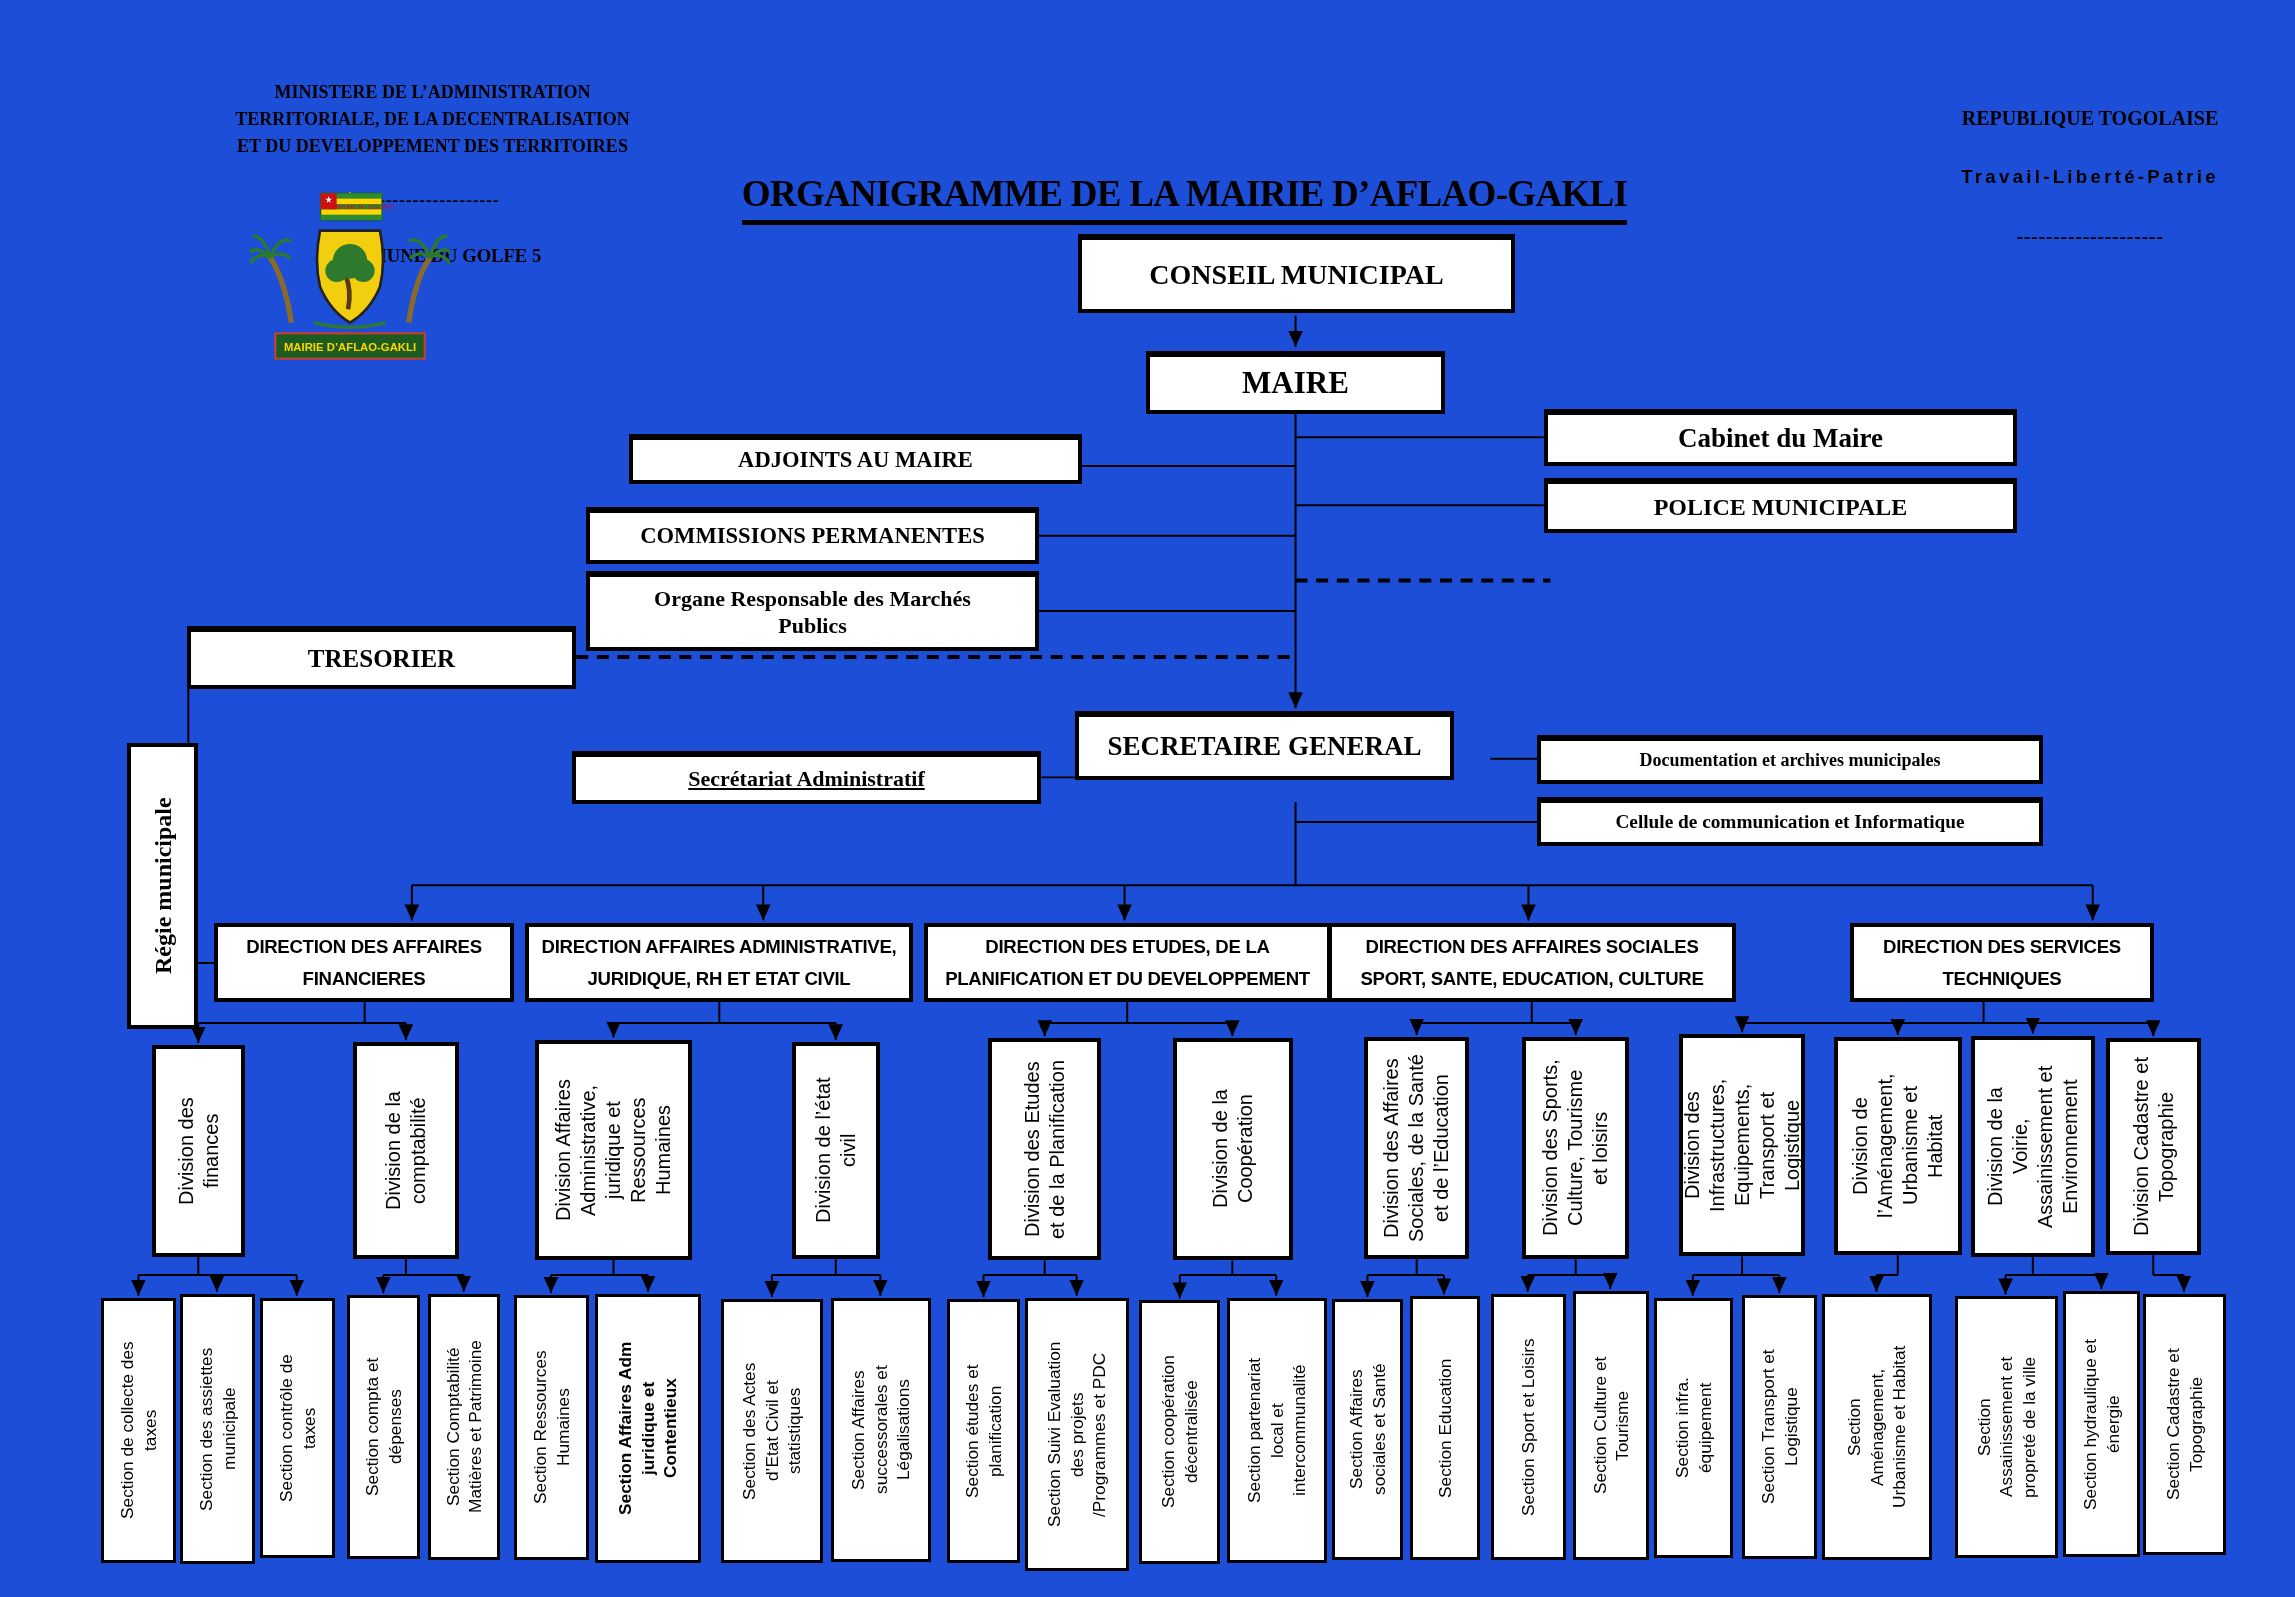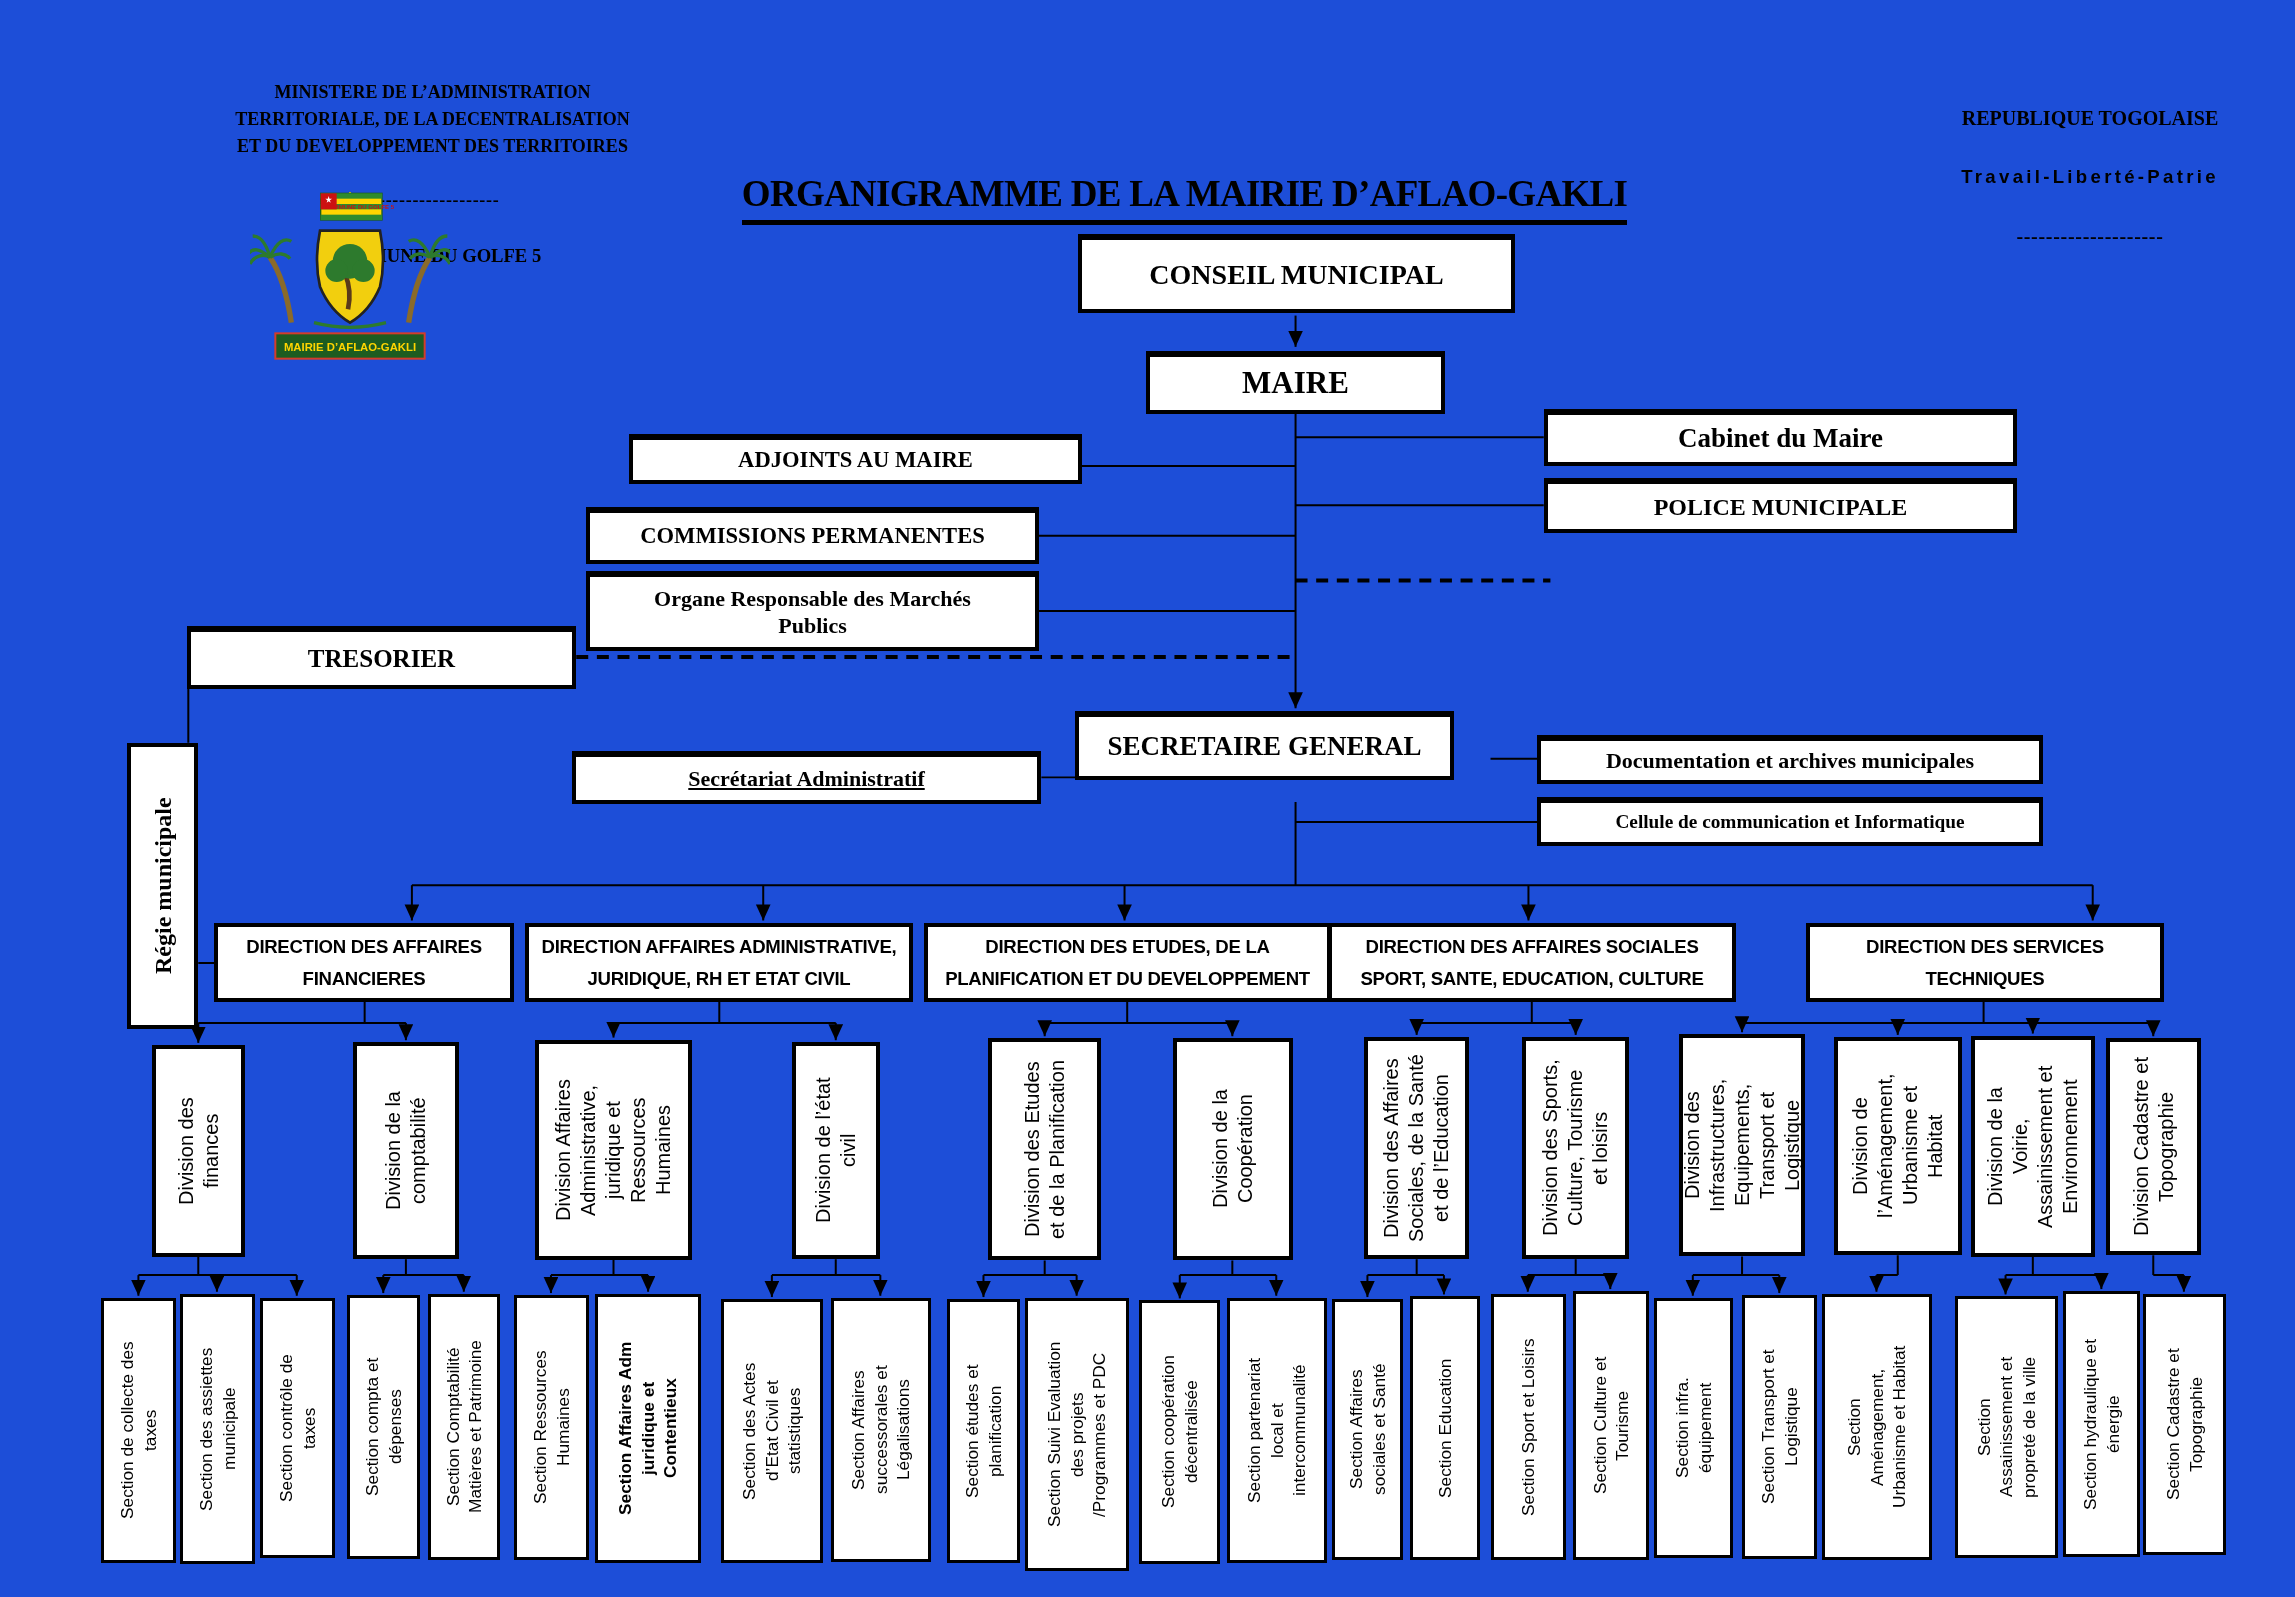--- a/index.html
+++ b/index.html
@@ -178,32 +178,32 @@
   <div class="node thick-top" style="left:609px;top:434px;width:453px;height:50px;font-size:22.6px;margin-left:20px;">ADJOINTS AU MAIRE</div>
   <div class="node thick-top" style="left:1544px;top:409px;width:473px;height:57px;font-size:27px;">Cabinet du Maire</div>
   <div class="node thick-top" style="left:586px;top:507px;width:453px;height:57px;font-size:22.6px;">COMMISSIONS PERMANENTES</div>
   <div class="node thick-top" style="left:1544px;top:478px;width:473px;height:55px;font-size:24px;">POLICE MUNICIPALE</div>
   <div class="node thick-top" style="left:586px;top:571px;width:453px;height:80px;font-size:22px;">Organe Responsable des Marchés
 Publics</div>
   <div class="node thick-top" style="left:187px;top:626px;width:389px;height:63px;font-size:25px;">TRESORIER</div>
   <div class="node vert" style="left:127px;top:743px;width:71px;height:286px;font-size:24px;">Régie municipale</div>
   <div class="node thick-top" style="left:1075px;top:711px;width:379px;height:69px;font-size:27px;">SECRETAIRE GENERAL</div>
   <div class="node thick-top" style="left:572px;top:751px;width:469px;height:53px;font-size:22px;text-decoration:underline;">Secrétariat Administratif</div>
-  <div class="node thick-top" style="left:1537px;top:735px;width:506px;height:49px;font-size:22px;">Documentation et archives municipales</div>
+  <div class="node thick-top" style="left:1537px;top:735px;width:506px;height:49px;font-size:18px;">Documentation et archives municipales</div>
   <div class="node thick-top" style="left:1537px;top:797px;width:506px;height:49px;font-size:19.3px;">Cellule de communication et Informatique</div>
 
   <div class="node sans" style="left:214px;top:923px;width:300px;height:79px;font-size:18.6px;">DIRECTION DES AFFAIRES
 FINANCIERES</div>
   <div class="node sans" style="left:525px;top:923px;width:388px;height:79px;font-size:18.6px;">DIRECTION AFFAIRES ADMINISTRATIVE,
 JURIDIQUE, RH ET ETAT CIVIL</div>
   <div class="node sans" style="left:924px;top:923px;width:407px;height:79px;font-size:18.6px;">DIRECTION DES ETUDES, DE LA
 PLANIFICATION ET DU DEVELOPPEMENT</div>
   <div class="node sans" style="left:1328px;top:923px;width:408px;height:79px;font-size:18.6px;">DIRECTION DES AFFAIRES SOCIALES
 SPORT, SANTE, EDUCATION, CULTURE</div>
-  <div class="node sans" style="left:1806px;top:923px;width:358px;height:79px;font-size:18.6px;">DIRECTION DES SERVICES
+  <div class="node sans" style="left:1850px;top:923px;width:304px;height:79px;font-size:18.6px;">DIRECTION DES SERVICES
 TECHNIQUES</div>
 
   <div class="node vert division" style="left:152px;top:1045px;width:93px;height:212px;">Division des
 finances</div>
   <div class="node vert division" style="left:353px;top:1042px;width:106px;height:217px;">Division de la
 comptabilité</div>
   <div class="node vert division" style="left:535px;top:1040px;width:157px;height:220px;">Division Affaires
 Administrative,
 juridique et
 Ressources

